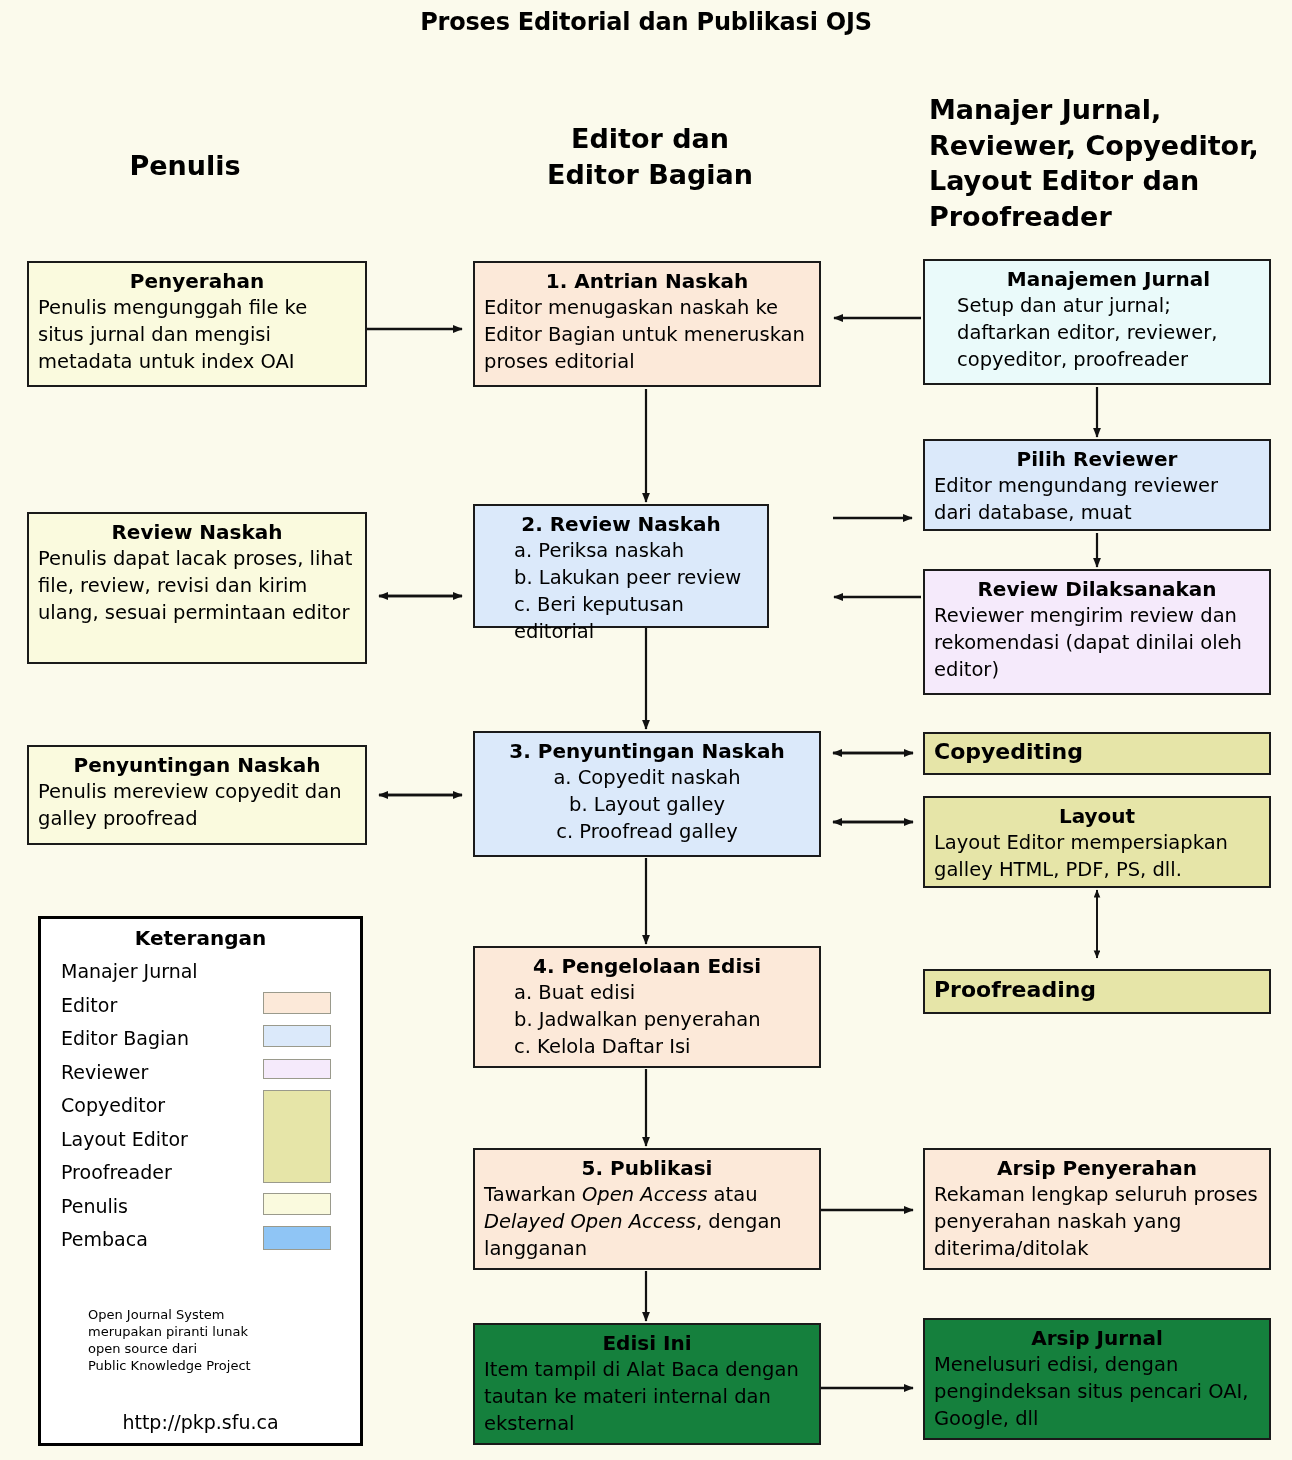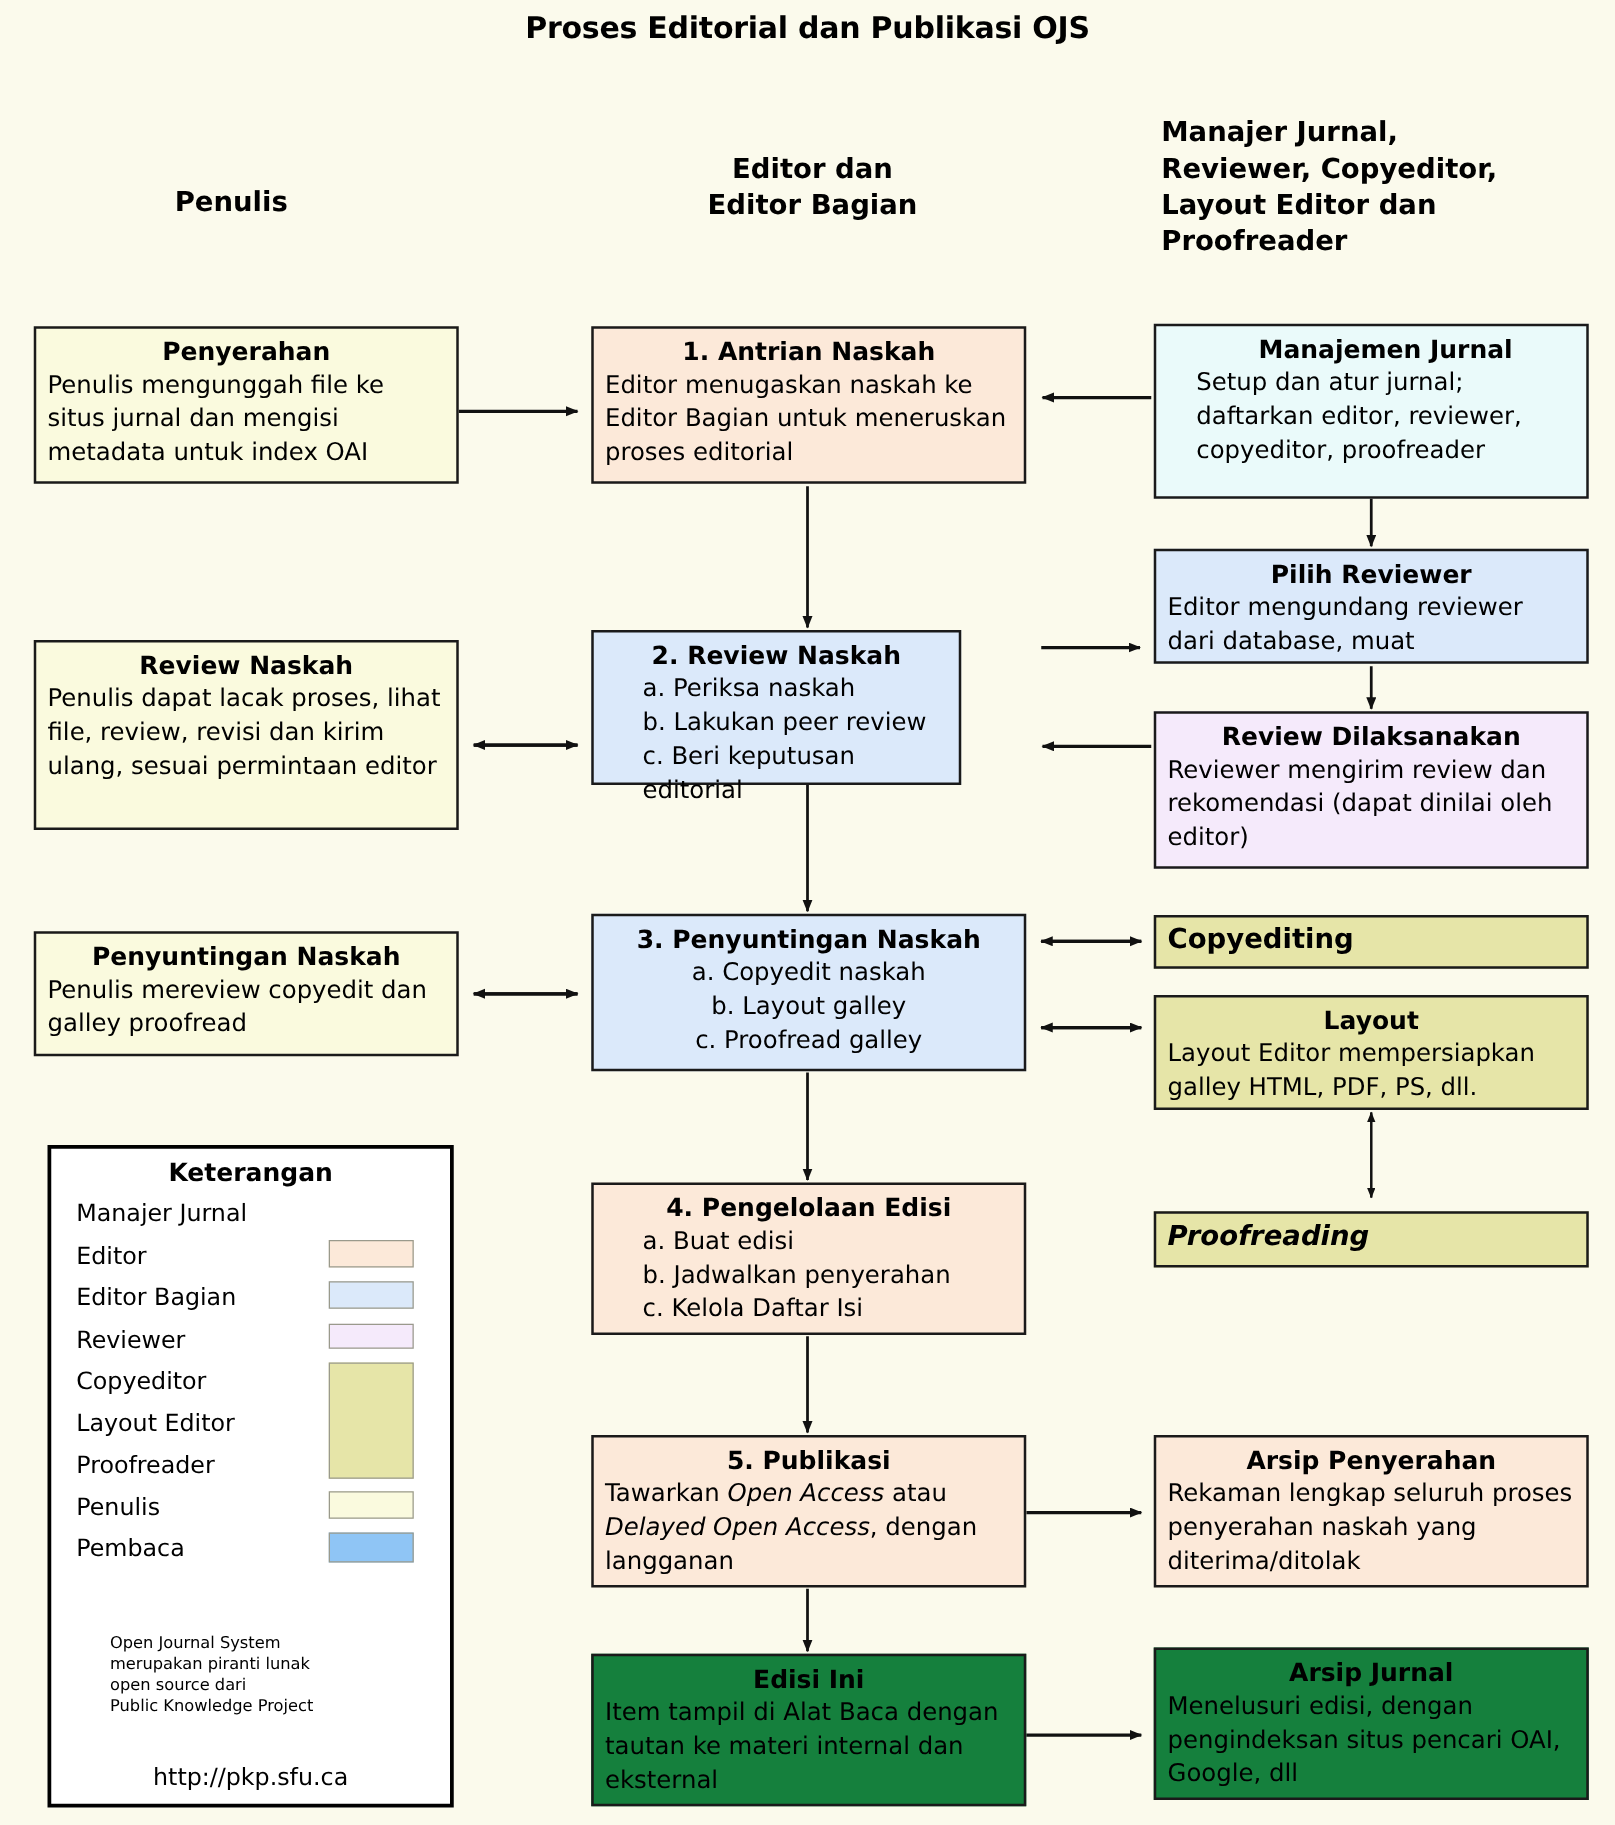--- a/index.html
+++ b/index.html
@@ -12,21 +12,21 @@
   }
   #stage{position:relative;width:1292px;height:1460px;}
 
   
   .title{
     position:absolute;left:0;top:8px;width:1292px;
     text-align:center;font-size:24px;font-weight:bold;
     letter-spacing:-0.2px;
   }
   .colhead{
-    position:absolute;font-size:22px;font-weight:bold;line-height:1.32;
+    position:absolute;font-size:27px;font-weight:bold;line-height:1.32;
   }
   .colhead.ctr{text-align:center;}
   .colhead.lft{text-align:left;}
 
   
   .node{
     position:absolute;box-sizing:border-box;
     border:2px solid #1a1a1a;
     padding:5px 9px 7px 9px;
     font-size:19.5px;line-height:1.385;
@@ -153,21 +153,21 @@
   <div class="node c-author" style="left:27px;top:261px;width:340px;height:126px;">
     <span class="hd">Penyerahan</span>
     <span class="bd">Penulis mengunggah file ke situs jurnal dan mengisi metadata untuk index OAI</span>
   </div>
 
   <div class="node c-editor" style="left:473px;top:261px;width:348px;height:126px;">
     <span class="hd">1. Antrian Naskah</span>
     <span class="bd">Editor menugaskan naskah ke Editor Bagian untuk meneruskan proses editorial</span>
   </div>
 
-  <div class="node c-manager" style="left:923px;top:259px;width:348px;height:140px;padding-left:32px;">
+  <div class="node c-manager" style="left:923px;top:259px;width:348px;height:126px;padding-left:32px;">
     <span class="hd">Manajemen Jurnal</span>
     <span class="bd">Setup dan atur jurnal; daftarkan editor, reviewer, copyeditor, proofreader</span>
   </div>
 
   <div class="node c-section" style="left:923px;top:439px;width:348px;height:92px;">
     <span class="hd">Pilih Reviewer</span>
     <span class="bd">Editor mengundang reviewer dari database, muat</span>
   </div>
 
   <div class="node c-reviewer" style="left:923px;top:569px;width:348px;height:126px;">
@@ -201,21 +201,21 @@
 
   <div class="node c-production onlytitle" style="left:923px;top:732px;width:348px;height:43px;">
     <span class="hd">Copyediting</span>
   </div>
 
   <div class="node c-production" style="left:923px;top:796px;width:348px;height:92px;">
     <span class="hd">Layout</span>
     <span class="bd">Layout Editor mempersiapkan galley HTML, PDF, PS, dll.</span>
   </div>
 
-  <div class="node c-production onlytitle" style="left:923px;top:969px;width:348px;height:45px;font-style:italic;">
+  <div class="node c-production onlytitle" style="left:923px;top:969px;width:348px;height:45px;">
     <span class="hd">Proofreading</span>
   </div>
 
   <div class="node c-editor" style="left:473px;top:946px;width:348px;height:122px;">
     <span class="hd">4. Pengelolaan Edisi</span>
     <span class="bd ind">a. Buat edisi</span>
     <span class="bd ind">b. Jadwalkan penyerahan</span>
     <span class="bd ind">c. Kelola Daftar Isi</span>
   </div>
 

